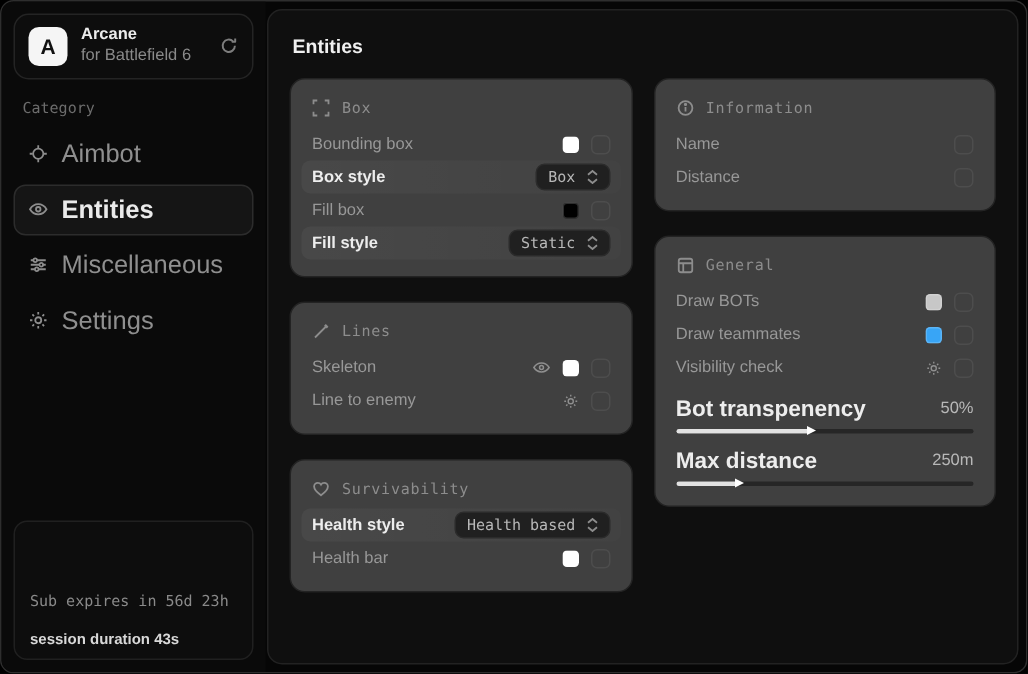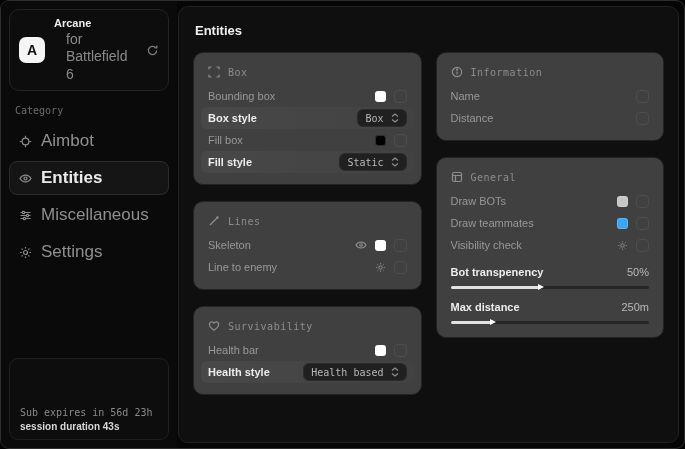--- a/index.html
+++ b/index.html
@@ -6,53 +6,53 @@
   html,body { width:685px; height:449px; background:#000; font-family:"Liberation Sans", sans-serif; }
   .window{ width:685px; height:449px; background:#060606; border:1px solid #2e2e2e; border-radius:9px; display:flex; overflow:hidden; }
 
   
   .sidebar{ width:176px; background:#0a0a0a; padding:8px; display:flex; flex-direction:column; flex-shrink:0; }
   .logo-card{ border:1px solid #242424; border-radius:10px; background:#0d0d0d; padding:7px 9px; display:flex; align-items:center; gap:9px; }
   .avatar{ width:26px; height:26px; background:#f5f5f5; border-radius:7px; color:#111; font-weight:bold; font-size:14px; display:flex; align-items:center; justify-content:center; position:relative; }
   .avatar:after{ content:""; position:absolute; top:-1px; right:-3px; width:9px; height:9px; background:#3a3a3a; border-radius:2px; z-index:-1; }
   .logo-text{ flex:1; line-height:1.25; }
   .logo-title{ color:#ececec; font-size:11px; font-weight:bold; }
-  .logo-sub{ color:#8a8a8a; font-size:14px;margin-left:12px; }
+  .logo-sub{ color:#8a8a8a; font-size:11px; }
   .icon{ display:inline-flex; align-items:center; justify-content:center; color:#8d8d8d; }
   .icon svg{ display:block; }
   .refresh{ color:#7d7d7d; cursor:pointer; }
 
   .category{ font-family:"DejaVu Sans Mono", monospace; font-size:10px; color:#6d6d6d; margin:14px 6px 8px 6px; }
   .nav{ display:flex; flex-direction:column; gap:3px; }
   .nav-item{ display:flex; align-items:center; gap:9px; padding:6px 9px; border-radius:8px; color:#8f8f8f; font-size:17px; border:1px solid transparent; cursor:pointer; }
   .nav-item.active{ background:#151515; border-color:#2c2c2c; color:#eaeaea; font-weight:bold; }
   .sidebar-footer{ margin-top:auto; border:1px solid #202020; border-radius:9px; background:#0d0d0d; padding:7px 10px; }
   .foot1{ font-family:"DejaVu Sans Mono", monospace; font-size:10px; color:#8a8a8a;margin-top:41px; }
-  .foot2{ font-size:10px; font-weight:bold; color:#d8d8d8; margin-top:3px; }
+  .foot2{ font-size:10px; font-weight:bold; color:#d8d8d8; margin-top:14px; }
 
   
   .main{ flex:1; margin:5px 5px 5px 1px; background:#0f0f0f; border:1px solid #222; border-radius:10px; padding:12px 14px; overflow:hidden; }
   .page-title{ color:#f0f0f0; font-size:13px; font-weight:bold; margin:4px 0 14px 2px; }
   .columns{ display:flex; gap:14px; }
   .col{ flex:1; display:flex; flex-direction:column; gap:16px; min-width:0; }
   .card{ background:#404040; border:1px solid #232323; border-radius:10px; padding:9px 14px 11px 14px; }
   .card-header{ display:flex; align-items:center; gap:8px; font-family:"DejaVu Sans Mono", monospace; font-size:10px; color:#8d8d8d; letter-spacing:.5px; margin:4px 0 7px 0; }
   .row{ display:flex; align-items:center; justify-content:space-between; height:22px; border-radius:6px; }
   .row .label{ font-size:11px; color:#989898; }
   .row.emph{ background:linear-gradient(90deg, rgba(255,255,255,.045), rgba(255,255,255,.01)); margin:0 -7px; padding:0 7px;gap:24px; }
   .row.emph .label{ color:#ededed; font-weight:bold; }
   .controls{ display:flex; align-items:center; gap:8px; }
   .swatch{ width:11px; height:11px; border-radius:3px; border:1px solid rgba(255,255,255,.18); cursor:pointer; }
   .checkbox{ width:13px; height:13px; border:1.5px solid #4d4d4d; border-radius:4px; cursor:pointer; }
   .dropdown{ background:#202020; border:1px solid #2b2b2b; border-radius:6px; height:18px; display:flex; align-items:center; gap:7px; padding:0 7px; cursor:pointer; font-family:"DejaVu Sans Mono", monospace; font-size:10px; color:#b8b8b8; }
   .small-icon{ color:#8f8f8f; cursor:pointer; }
 
   .slider-block{ margin-top:7px; }
   .slider-head{ display:flex; justify-content:space-between; align-items:center; height:18px; }
-  .slider-head .label{ font-size:11px; font-weight:bold; color:#ededed; }
+  .slider-head .label{ font-size:15px; font-weight:bold; color:#ededed; }
   .slider-value{ font-size:11px; color:#b8b8b8; }
   .slider{ position:relative; height:8px; margin-top:2px; cursor:pointer; }
   .slider-track{ position:absolute; left:0; right:0; top:3px; height:3px; background:#262626; border-radius:2px; }
   .slider-fill{ position:absolute; left:0; top:3px; height:3px; background:#e2e2e2; border-radius:2px; }
   .slider-thumb{ position:absolute; top:1px; width:0; height:0; border-left:6px solid #fff; border-top:3.5px solid transparent; border-bottom:3.5px solid transparent; transform:translateX(-2px); }
 </style>
 </head>
 <body>
 
 <div class="window">
@@ -214,36 +214,36 @@
 
         <div class="card">
           <div class="card-header">
             <span class="icon">
               <svg width="12" height="12" viewBox="0 0 12 12" fill="none" stroke="currentColor" stroke-width="1.2">
                 <path d="M6 10.2C3.2 8.2 1.4 6.4 1.4 4.4 1.4 3 2.5 1.9 3.9 1.9c.9 0 1.7.5 2.1 1.2.4-.7 1.2-1.2 2.1-1.2 1.4 0 2.5 1.1 2.5 2.5 0 2-1.8 3.8-4.6 5.8z"></path>
               </svg>
             </span>
             <span>Survivability</span>
           </div>
-          <div class="row">
-            <span class="label">Health bar</span>
-            <span class="controls">
-              <span class="swatch" style="background:#ffffff"></span>
-              <span class="checkbox"></span>
-            </span>
-          </div>
           <div class="row emph">
             <span class="label">Health style</span>
             <span class="dropdown">
               <span>Health based</span>
               <span class="icon">
                 <svg width="8" height="10" viewBox="0 0 8 10" fill="none" stroke="currentColor" stroke-width="1.2">
                     <path d="M1 3.5 4 1l3 2.5M1 6.5 4 9l3-2.5"></path>
                   </svg>
               </span>
+            </span>
+          </div>
+          <div class="row">
+            <span class="label">Health bar</span>
+            <span class="controls">
+              <span class="swatch" style="background:#ffffff"></span>
+              <span class="checkbox"></span>
             </span>
           </div>
         </div>
       </div>
 
       <div class="col">
 
         <div class="card">
           <div class="card-header">
             <span class="icon">

